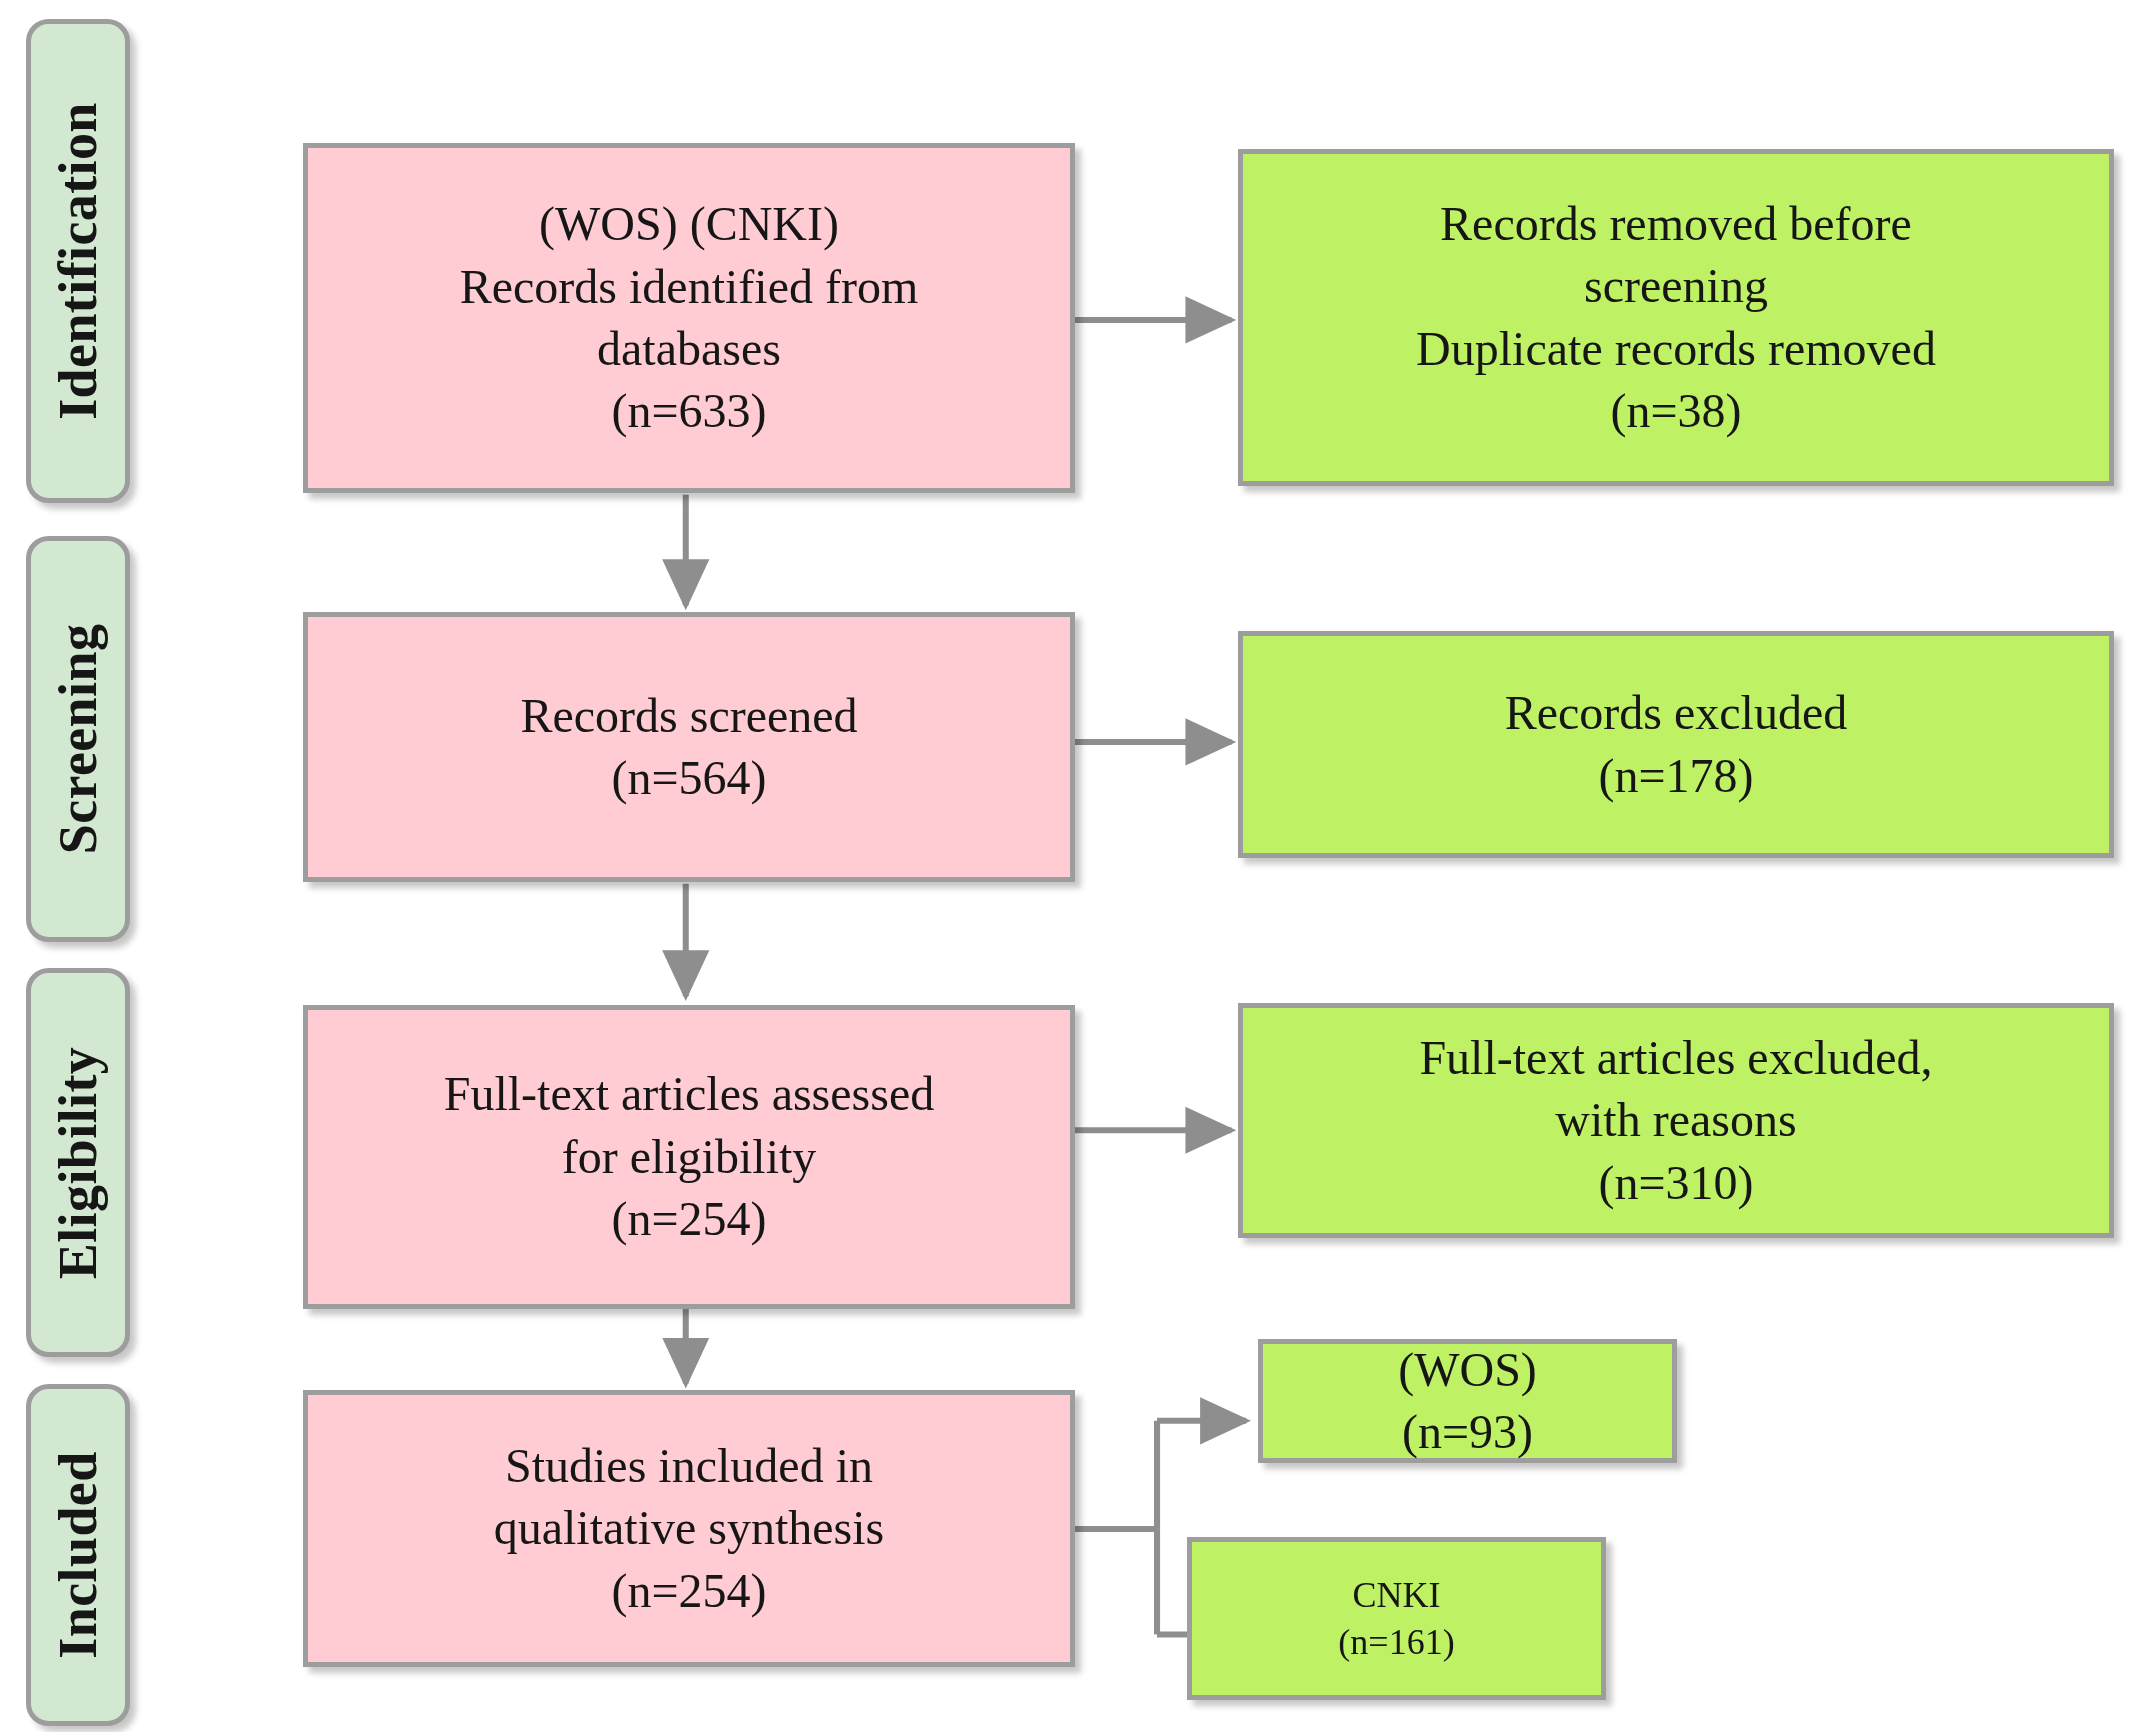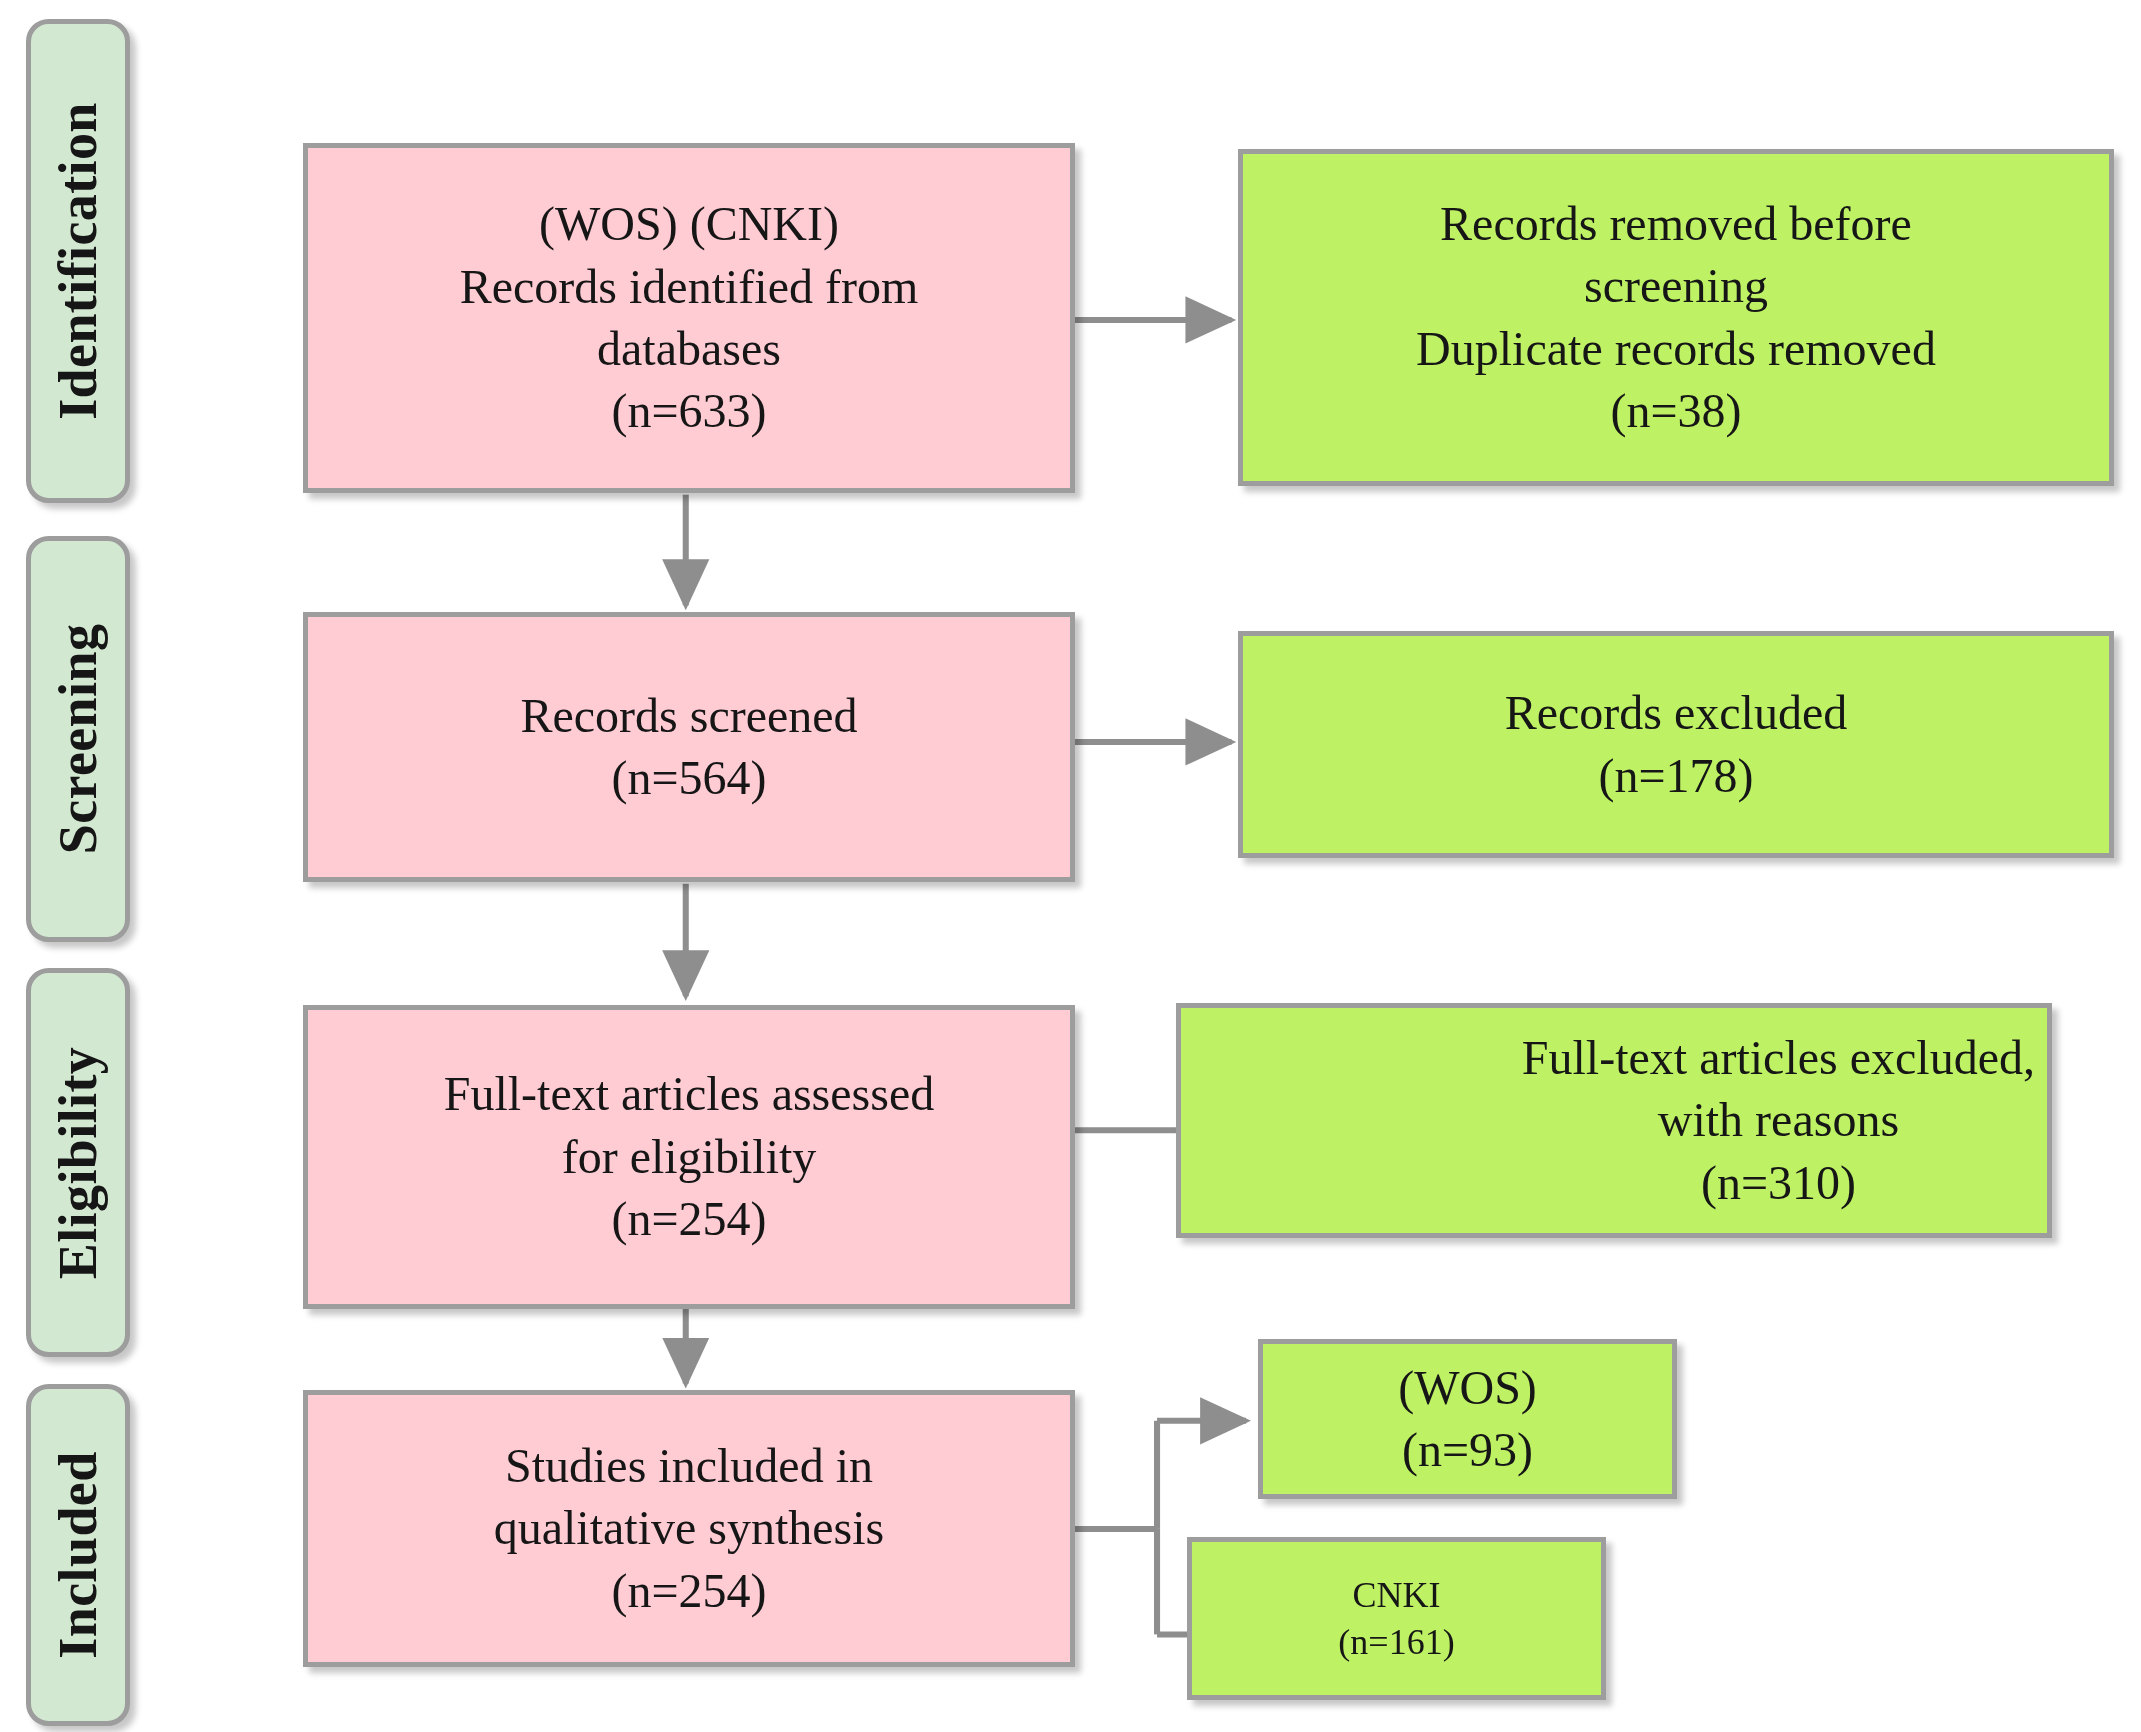--- a/index.html
+++ b/index.html
@@ -139,37 +139,37 @@
   </div>
 
   <div class="box pink" style="left:303px;top:1005px;width:772px;height:304px;font-size:48px;">
     <div>
       <span class="txt">Full-text articles assessed</span>
       <span class="txt">for eligibility</span>
       <span class="txt">(n=254)</span>
     </div>
   </div>
 
-  <div class="box blue" style="left:1176px;top:1003px;width:876px;height:235px;font-size:48px;justify-content:flex-end;">
+  <div class="box blue" style="left:1238px;top:1003px;width:876px;height:235px;font-size:48px;">
     <div>
       <span class="txt">Full-text articles excluded,</span>
       <span class="txt">with reasons</span>
       <span class="txt">(n=310)</span>
     </div>
   </div>
 
   <div class="box pink" style="left:303px;top:1390px;width:772px;height:277px;font-size:48px;">
     <div>
       <span class="txt">Studies included in</span>
       <span class="txt">qualitative synthesis</span>
       <span class="txt">(n=254)</span>
     </div>
   </div>
 
-  <div class="box blue" style="left:1258px;top:1339px;width:419px;height:160px;font-size:48px;">
+  <div class="box blue" style="left:1258px;top:1339px;width:419px;height:124px;font-size:48px;">
     <div>
       <span class="txt">(WOS)</span>
       <span class="txt">(n=93)</span>
     </div>
   </div>
 
   <div class="box blue" style="left:1187px;top:1537px;width:419px;height:163px;font-size:36px;">
     <div>
       <span class="txt">CNKI</span>
       <span class="txt">(n=161)</span>

